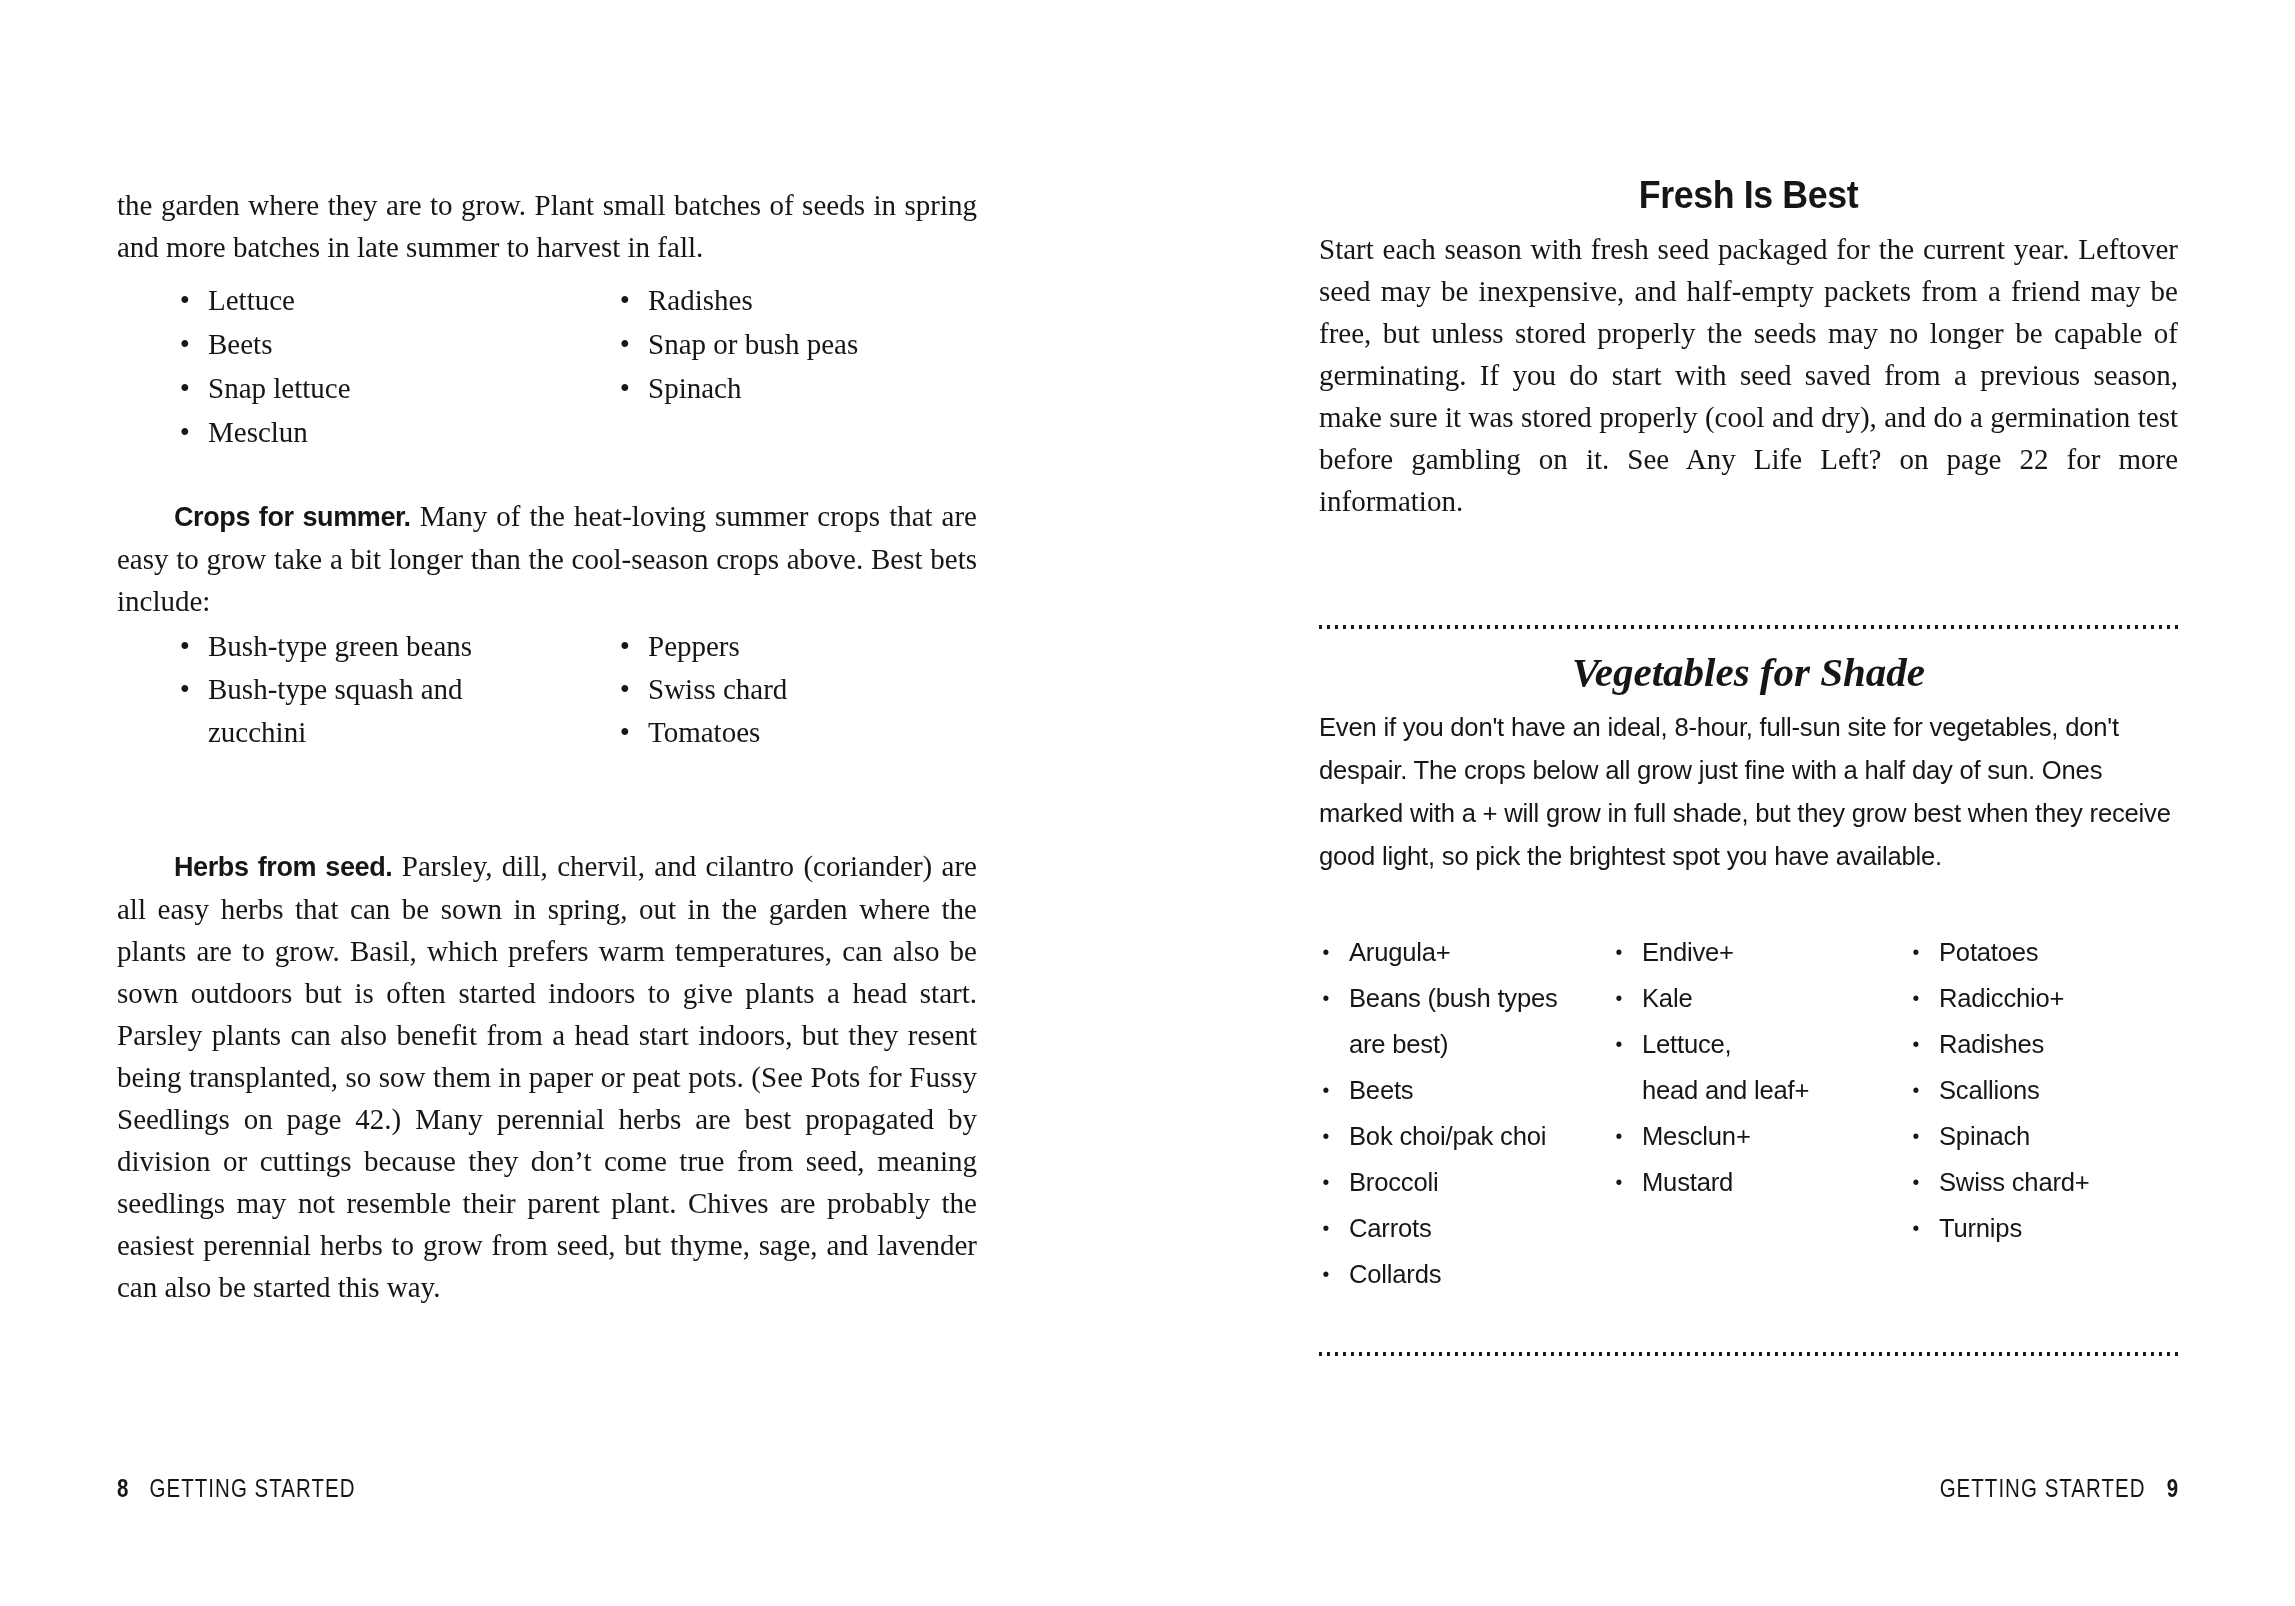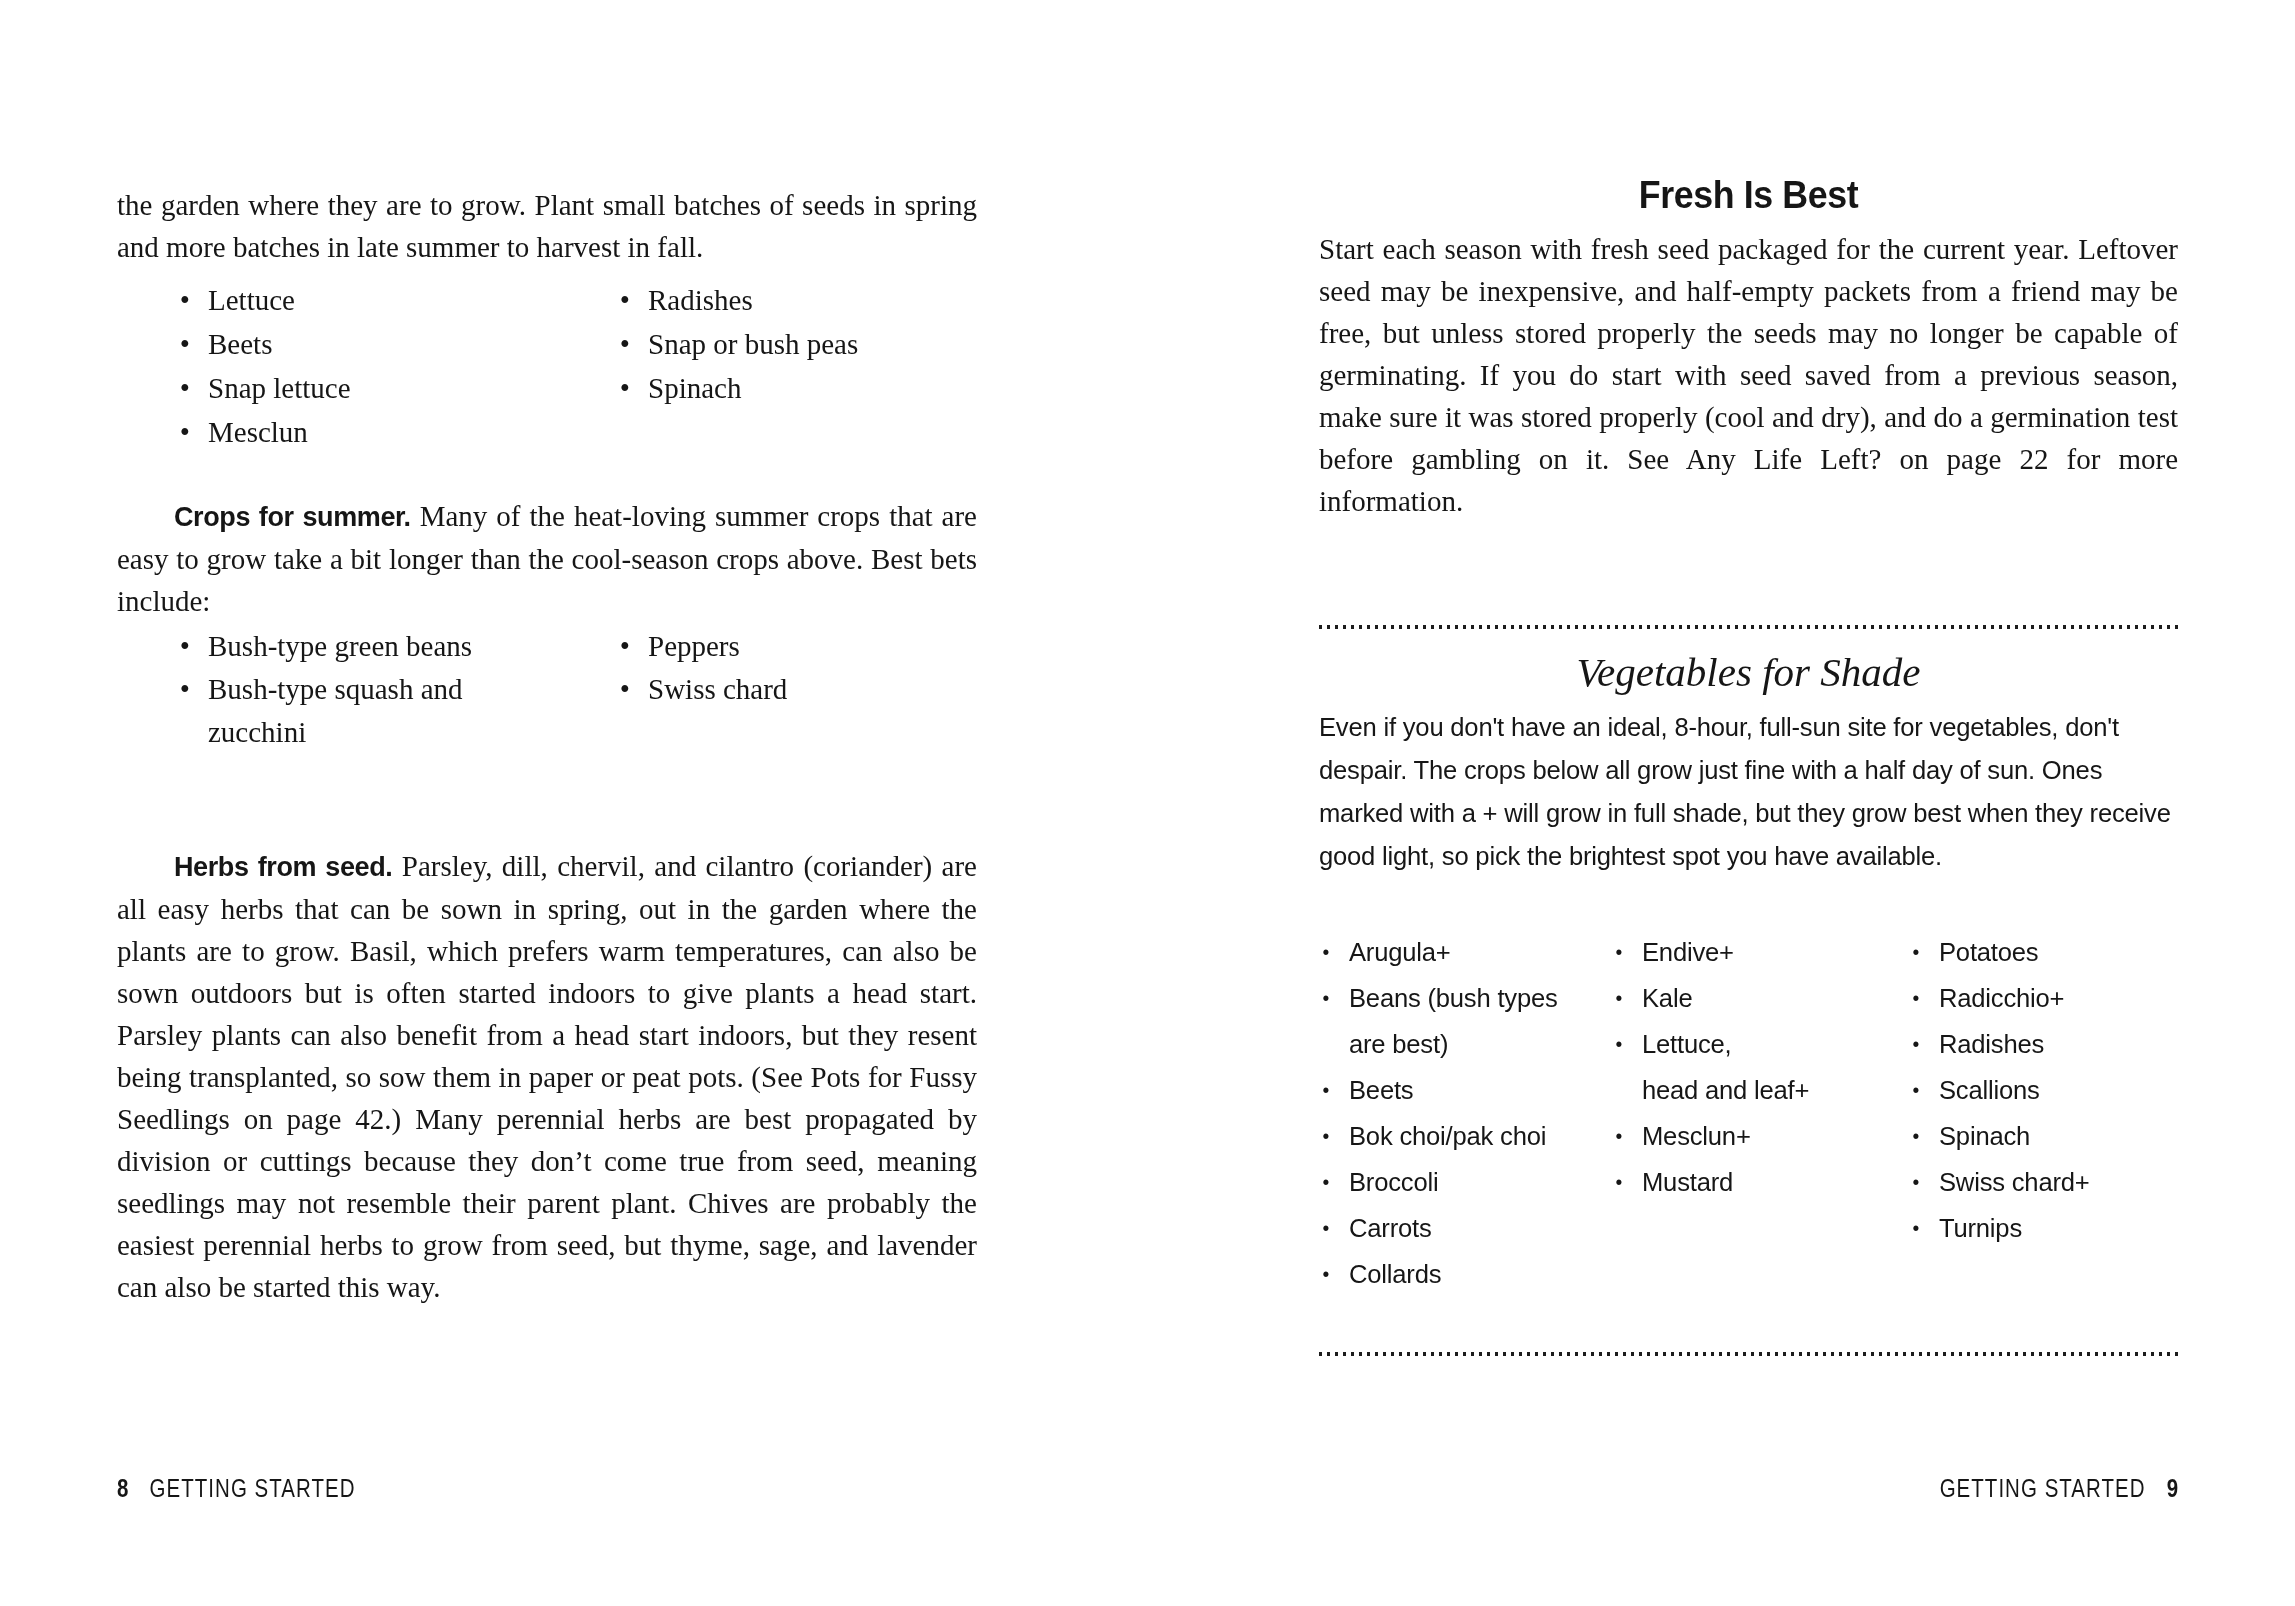--- a/index.html
+++ b/index.html
@@ -43,21 +43,21 @@
     font-size:38px; line-height:44px; letter-spacing:-0.4px;
     transform:scaleX(0.94);
   }
   .dotted-rule {
     height:3.5px;
     background-image:repeating-linear-gradient(to right, #1c1c1c 0 3.5px, transparent 3.5px 8px);
   }
   .shade-heading {
     margin:0; text-align:center; font-style:italic;
     font-family:"Liberation Serif", serif;
-    font-size:41px; line-height:53px; font-weight:400;
+    font-size:41px; line-height:53px; font-weight:700;
   }
   .sans-para {
     margin:0; font-family:"Liberation Sans", sans-serif;
     font-size:25.6px; line-height:43px; letter-spacing:-0.2px;
     text-align:left; color:#161616;
   }
   .shade-list { display:flex; font-family:"Liberation Sans", sans-serif; }
   .shade-list ul { list-style:none; margin:0; padding:0; }
   .shade-list li {
     position:relative; padding-left:30px;
@@ -116,20 +116,21 @@
 
     <div class="bullet-flex tight abs" style="top:441px;">
       <ul class="lcol1">
         <li>Bush-type green beans</li>
         <li>Bush-type squash and
 zucchini</li>
       </ul>
       <ul class="lcol2">
         <li>Peppers</li>
         <li>Swiss chard</li>
+        <li>Tomatoes</li>
       </ul>
     </div>
 
     <p class="serif-para para-indent abs" style="top:661px;">
       <b class="lead-in">Herbs from seed.</b>
       <span>Parsley, dill, chervil, and cilantro (coriander) are all easy herbs that can be sown in spring, out in the garden where the plants are to grow. Basil, which prefers warm temperatures, can also be sown outdoors but is often started indoors to give plants a head start. Parsley plants can also benefit from a head start indoors, but they resent being transplanted, so sow them in paper or peat pots. (See Pots for Fussy Seedlings on page 42.) Many perennial herbs are best propagated by division or cuttings because they don’t come true from seed, meaning seedlings may not resemble their parent plant. Chives are probably the easiest perennial herbs to grow from seed, but thyme, sage, and lavender can also be started this way.</span>
     </p>
   </div>
 
   <div class="right-col">

